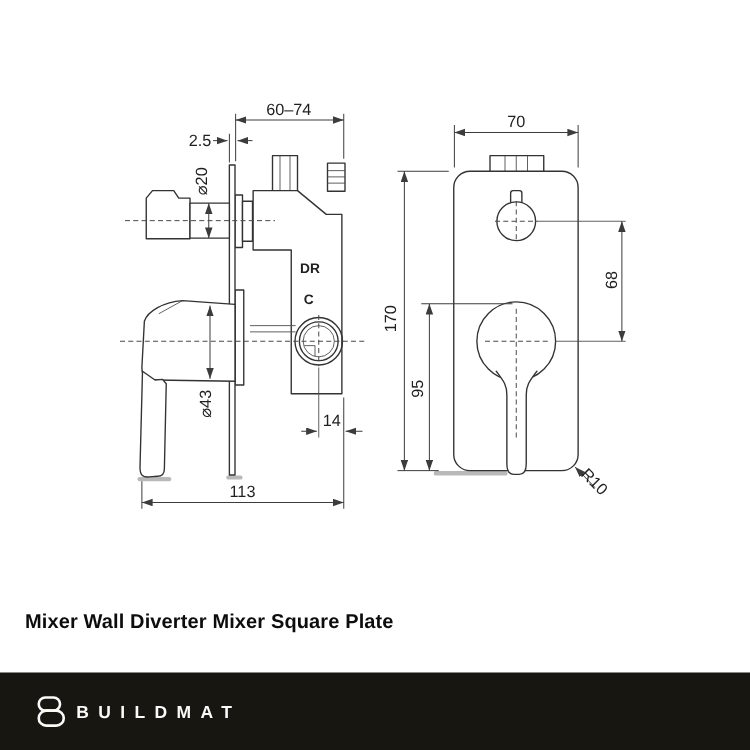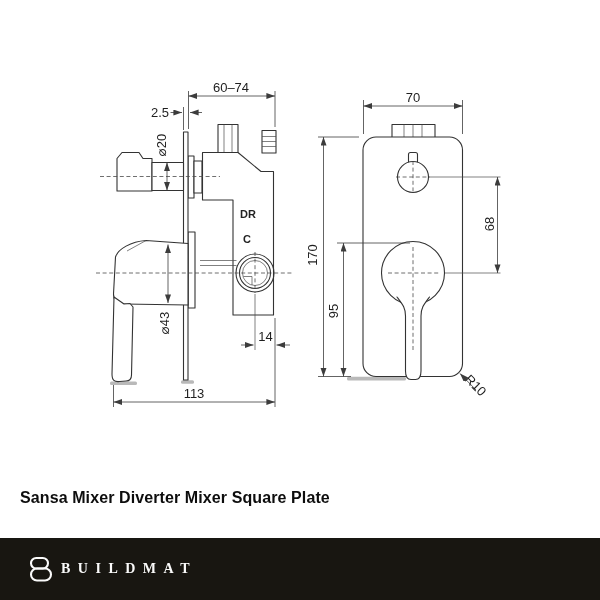--- a/index.html
+++ b/index.html
@@ -21,21 +21,21 @@
   .mid{text-anchor:middle;}
   .end{text-anchor:end;}
   
   .title{
     position:absolute;left:20px;top:489px;font-size:16px;font-weight:bold;color:#0d0d0d;
     letter-spacing:0.1px;
   }
   
   .footer{
     position:absolute;left:0;top:538px;width:600px;height:62px;background:#181611;
-    display:flex;align-items:center;justify-content:space-between;font-family:Liberation Serif, serif;
+    display:flex;align-items:center;justify-content:space-between;
   }
   .brand-left{display:flex;align-items:center;margin-left:28px;}
   .brand-left svg{display:block;}
   .buildmat-text{
     color:#fafafa;font-size:14px;font-weight:bold;letter-spacing:7.5px;margin-left:8px;
     white-space:nowrap;
   }
   .brand-right{margin-right:16px;color:#fff;position:relative;line-height:1;}
   .fienza-text{font-size:34px;letter-spacing:-0.5px;color:#fff;}
   .reg-mark{font-size:8px;color:#fff;vertical-align:top;position:relative;top:2px;left:1px;}
@@ -162,21 +162,21 @@
     <text class="dtext mid" x="333.5" y="315.5" transform="rotate(-90 333.5 311)">95</text>
 
     <line class="dim" x1="497.5" y1="177" x2="497.5" y2="273" marker-start="url(#mS)" marker-end="url(#mE)"></line>
     <text class="dtext mid" x="489" y="228.5" transform="rotate(-90 489 224)">68</text>
 
     <line class="dim" x1="476" y1="390" x2="460" y2="373.5" marker-end="url(#mE)"></line>
     <text class="dtext" x="464" y="380" transform="rotate(45 464 380)">R10</text>
   </g>
 </svg>
 
-<div class="title">Sansa Mixer Diverter Mixer Square Plate</div>
+<div class="title">Mixer Wall Diverter Mixer Square Plate</div>
 
 <div class="footer">
   <div class="brand-left">
     <svg width="25" height="27" viewBox="0 0 25 27" aria-hidden="true">
       <rect x="3" y="2" width="17" height="10.5" rx="5.2" fill="none" stroke="#fafafa" stroke-width="2.1"></rect>
       <rect x="3" y="12.5" width="20" height="12" rx="6" fill="none" stroke="#fafafa" stroke-width="2.1"></rect>
     </svg>
     <span class="buildmat-text">BUILDMAT</span>
   </div>
 </div>

